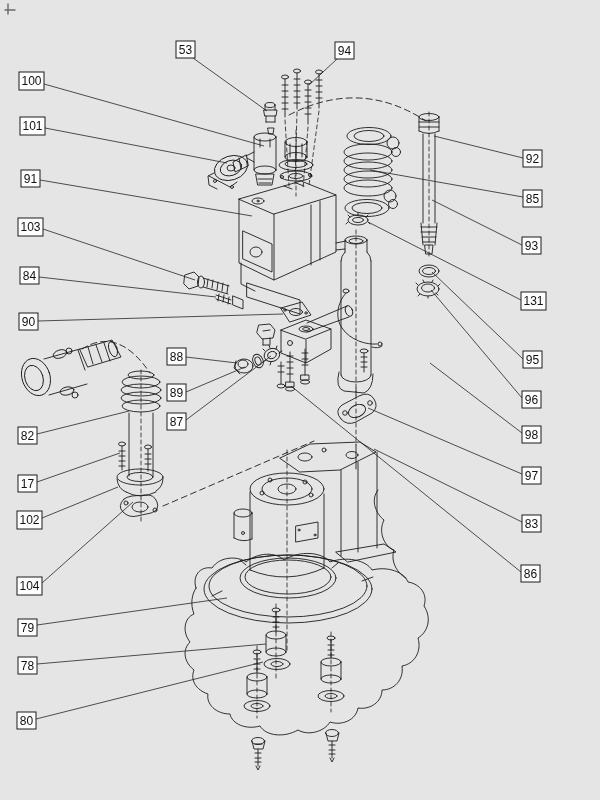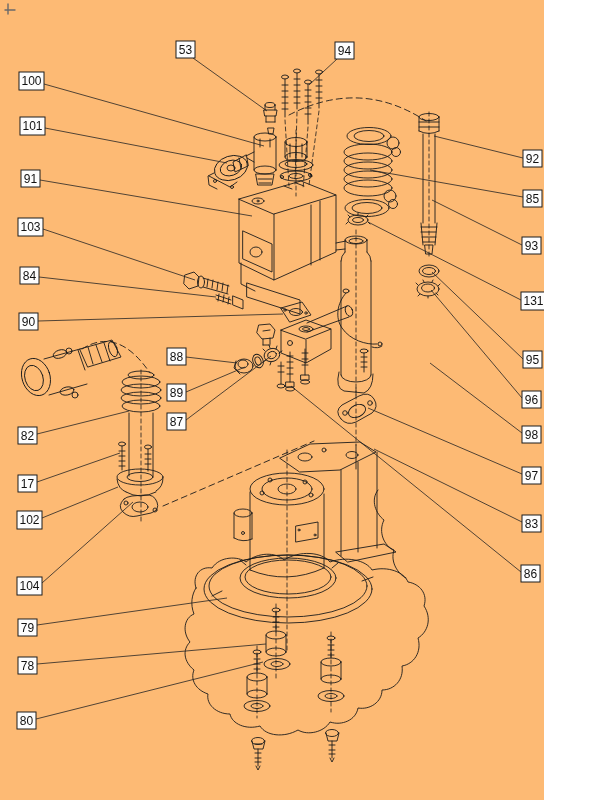--- a/index.html
+++ b/index.html
@@ -1,17 +1,17 @@
 <!DOCTYPE html>
 <html><head>
 <meta charset="utf-8">
 <style>
   html,body{margin:0;padding:0}
   body{background:#ffffff;width:600px;height:800px;font-family:"Liberation Sans",sans-serif}
-  .page{position:relative;width:544px;height:800px;background:#fdba74;overflow:hidden}
+  .page{position:relative;width:600px;height:800px;background:#e5e5e5;overflow:hidden}
   #diagram-svg{position:absolute;left:0;top:0}
   
   #artwork path,#artwork line,#artwork ellipse,#artwork circle,#artwork rect{
     stroke:#1c1c1c;fill:none;stroke-width:.9;stroke-linecap:round;stroke-linejoin:round}
   #artwork .dash{stroke-dasharray:6 4}
   #artwork .dash2{stroke-dasharray:4 3;stroke-width:.8}
   #artwork .faint{stroke:#6a6a6a;stroke-width:1.4}
   #labels-layer line.leader{stroke:#242424;stroke-width:.8;fill:none}
   #labels-layer rect.label-box{fill:#fdfdfd;stroke:#1c1c1c;stroke-width:1}
   #labels-layer text.label-text{font-family:"Liberation Sans",sans-serif;font-size:12px;fill:#111;text-anchor:middle}

